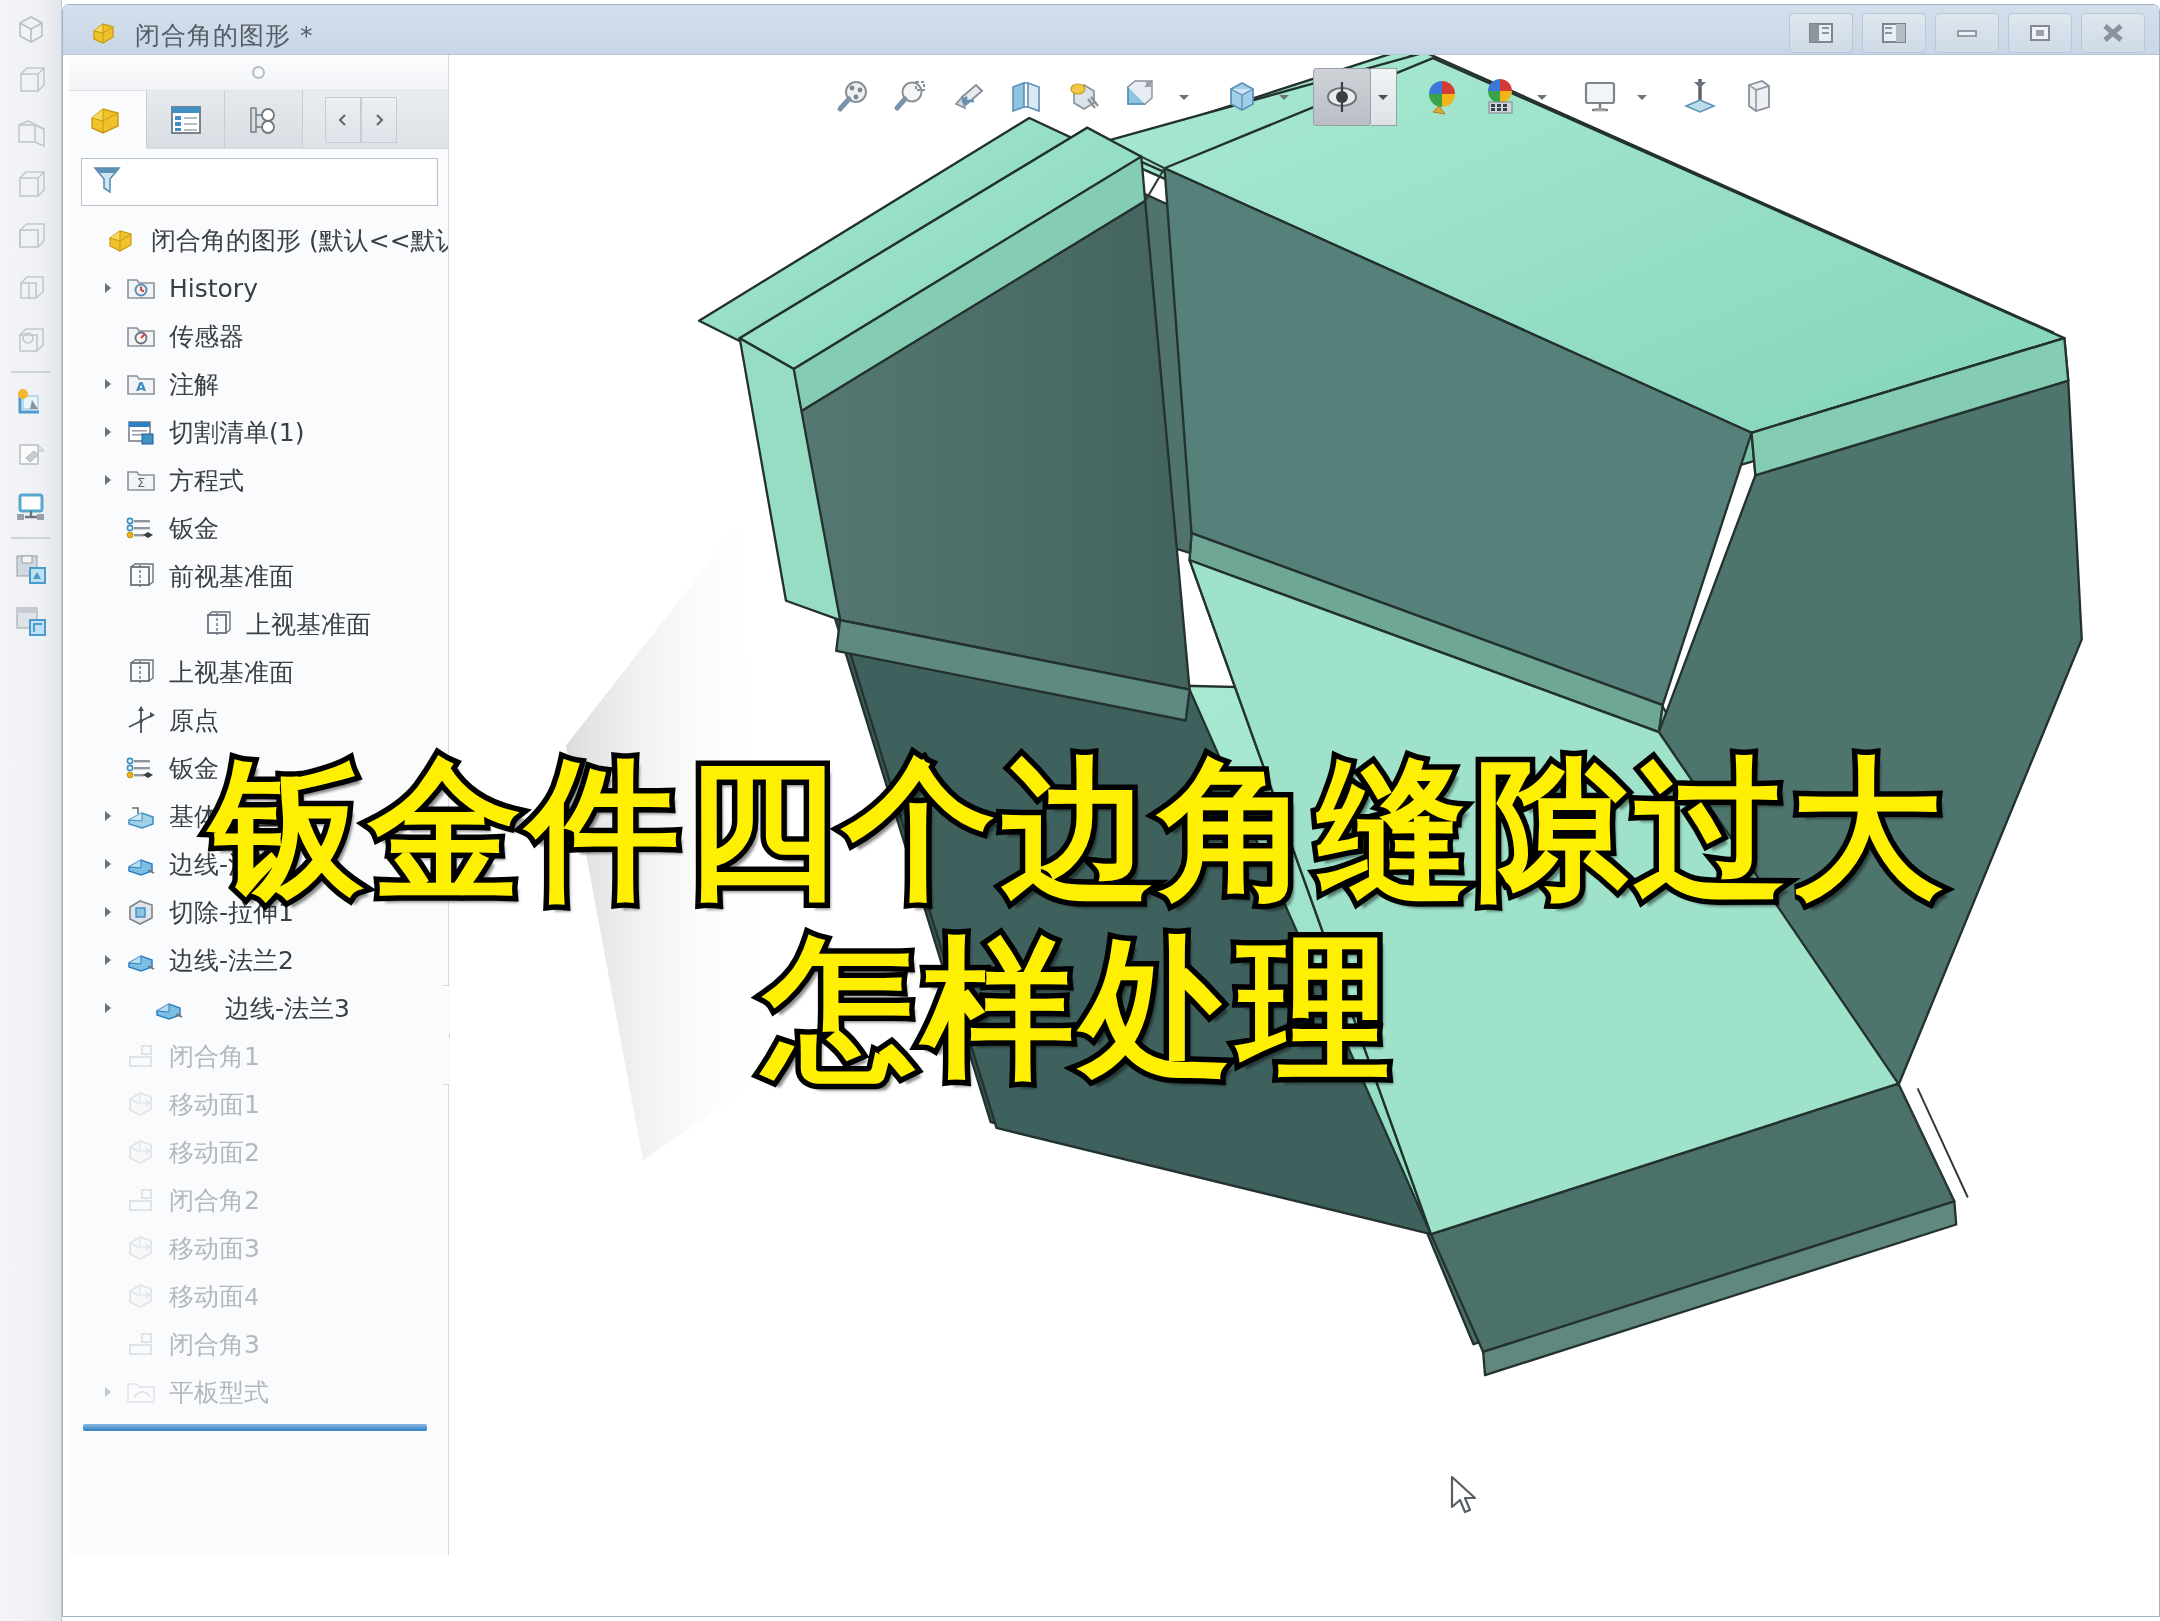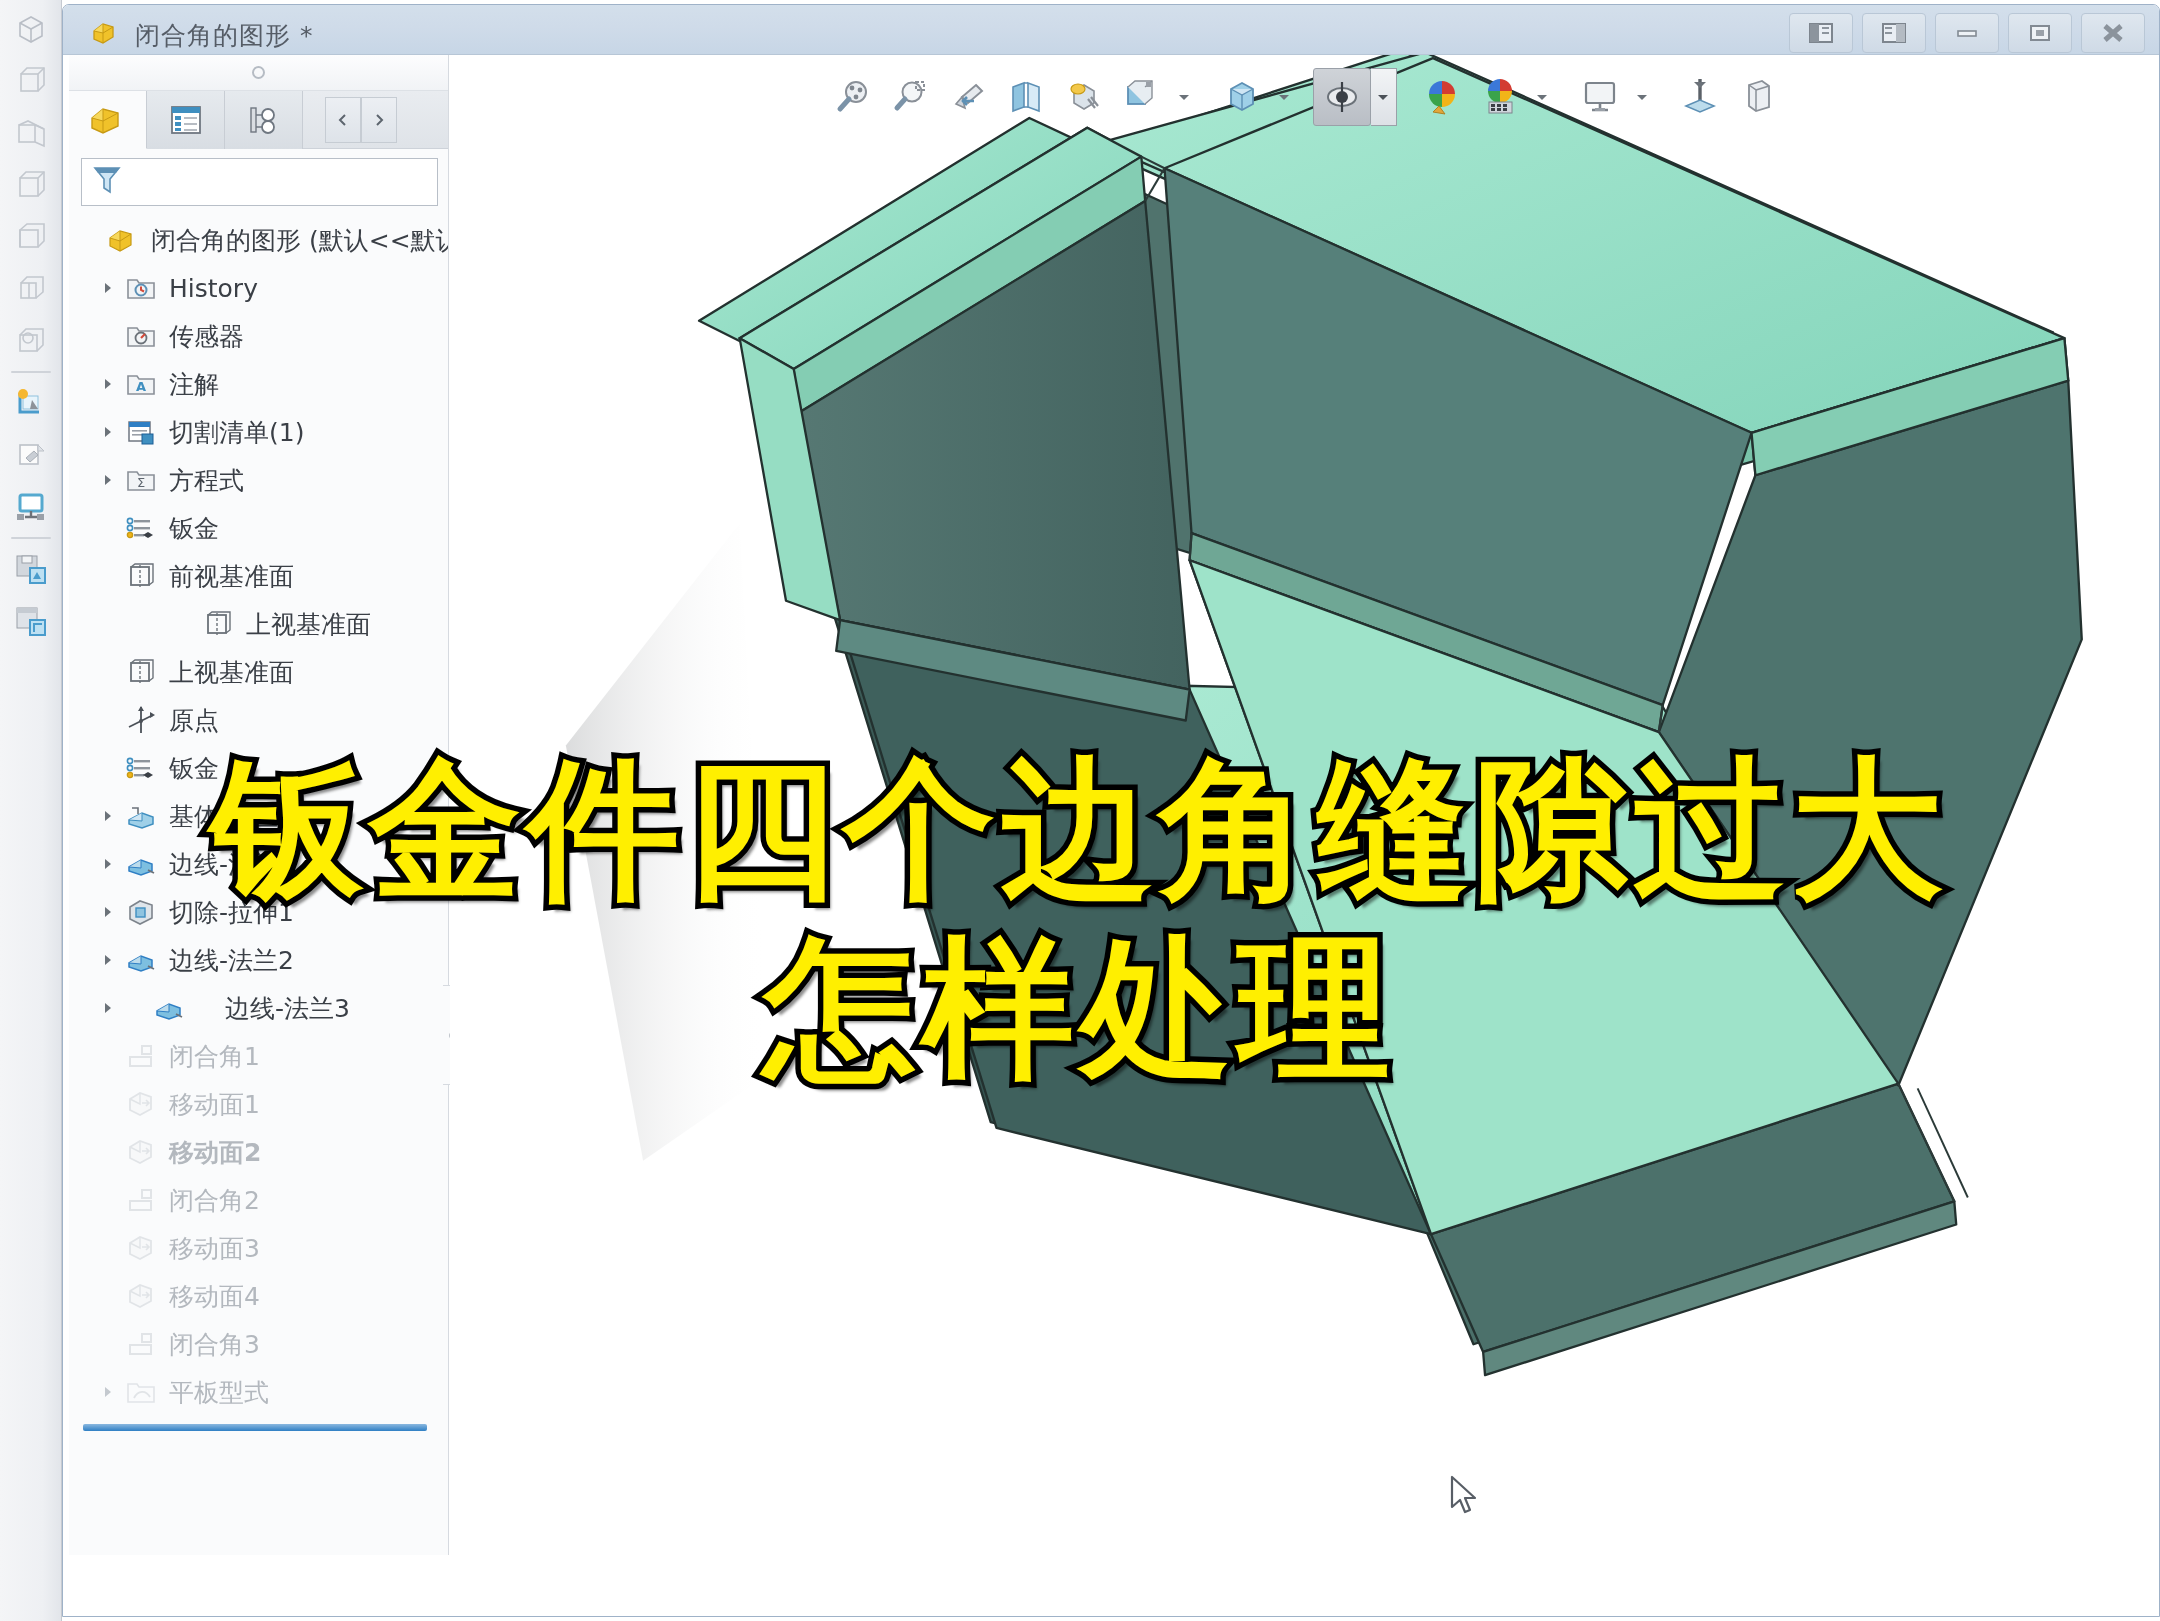--- a/index.html
+++ b/index.html
@@ -626,21 +626,21 @@
               <span class="twisty"></span>
               <span class="ticon" style="opacity: 0.45;">
                 <svg width="30" height="28" viewBox="0 0 30 28">
                   <path d="M4 9 L14 3 L25 7 L25 19 L14 25 L4 20 Z" fill="#f4f5f7" stroke="#c4c9cf" stroke-width="1.8"></path>
                   <path d="M14 3 L14 14 L4 9" fill="none" stroke="#c4c9cf" stroke-width="1.4"></path>
                   <path d="M16 13 L23 13 M20 10 L23 13 L20 16" stroke="#c4c9cf" stroke-width="1.6" fill="none"></path>
                 </svg>
               </span>
               <span class="tlabel">移动面1</span>
             </div>
-            <div class="tree-row dim" style="padding-left: 26px; font-weight: bold;">
+            <div class="tree-row dim" style="padding-left: 26px;">
               <span class="twisty"></span>
               <span class="ticon" style="opacity: 0.45;">
                 <svg width="30" height="28" viewBox="0 0 30 28">
                   <path d="M4 9 L14 3 L25 7 L25 19 L14 25 L4 20 Z" fill="#f4f5f7" stroke="#c4c9cf" stroke-width="1.8"></path>
                   <path d="M14 3 L14 14 L4 9" fill="none" stroke="#c4c9cf" stroke-width="1.4"></path>
                   <path d="M16 13 L23 13 M20 10 L23 13 L20 16" stroke="#c4c9cf" stroke-width="1.6" fill="none"></path>
                 </svg>
               </span>
               <span class="tlabel">移动面2</span>
             </div>
@@ -659,21 +659,21 @@
               <span class="twisty"></span>
               <span class="ticon" style="opacity: 0.45;">
                 <svg width="30" height="28" viewBox="0 0 30 28">
                   <path d="M4 9 L14 3 L25 7 L25 19 L14 25 L4 20 Z" fill="#f4f5f7" stroke="#c4c9cf" stroke-width="1.8"></path>
                   <path d="M14 3 L14 14 L4 9" fill="none" stroke="#c4c9cf" stroke-width="1.4"></path>
                   <path d="M16 13 L23 13 M20 10 L23 13 L20 16" stroke="#c4c9cf" stroke-width="1.6" fill="none"></path>
                 </svg>
               </span>
               <span class="tlabel">移动面3</span>
             </div>
-            <div class="tree-row dim" style="padding-left: 26px;">
+            <div class="tree-row dim" style="padding-left: 26px; font-family: Liberation Mono, monospace;">
               <span class="twisty"></span>
               <span class="ticon" style="opacity: 0.45;">
                 <svg width="30" height="28" viewBox="0 0 30 28">
                   <path d="M4 9 L14 3 L25 7 L25 19 L14 25 L4 20 Z" fill="#f4f5f7" stroke="#c4c9cf" stroke-width="1.8"></path>
                   <path d="M14 3 L14 14 L4 9" fill="none" stroke="#c4c9cf" stroke-width="1.4"></path>
                   <path d="M16 13 L23 13 M20 10 L23 13 L20 16" stroke="#c4c9cf" stroke-width="1.6" fill="none"></path>
                 </svg>
               </span>
               <span class="tlabel">移动面4</span>
             </div>

